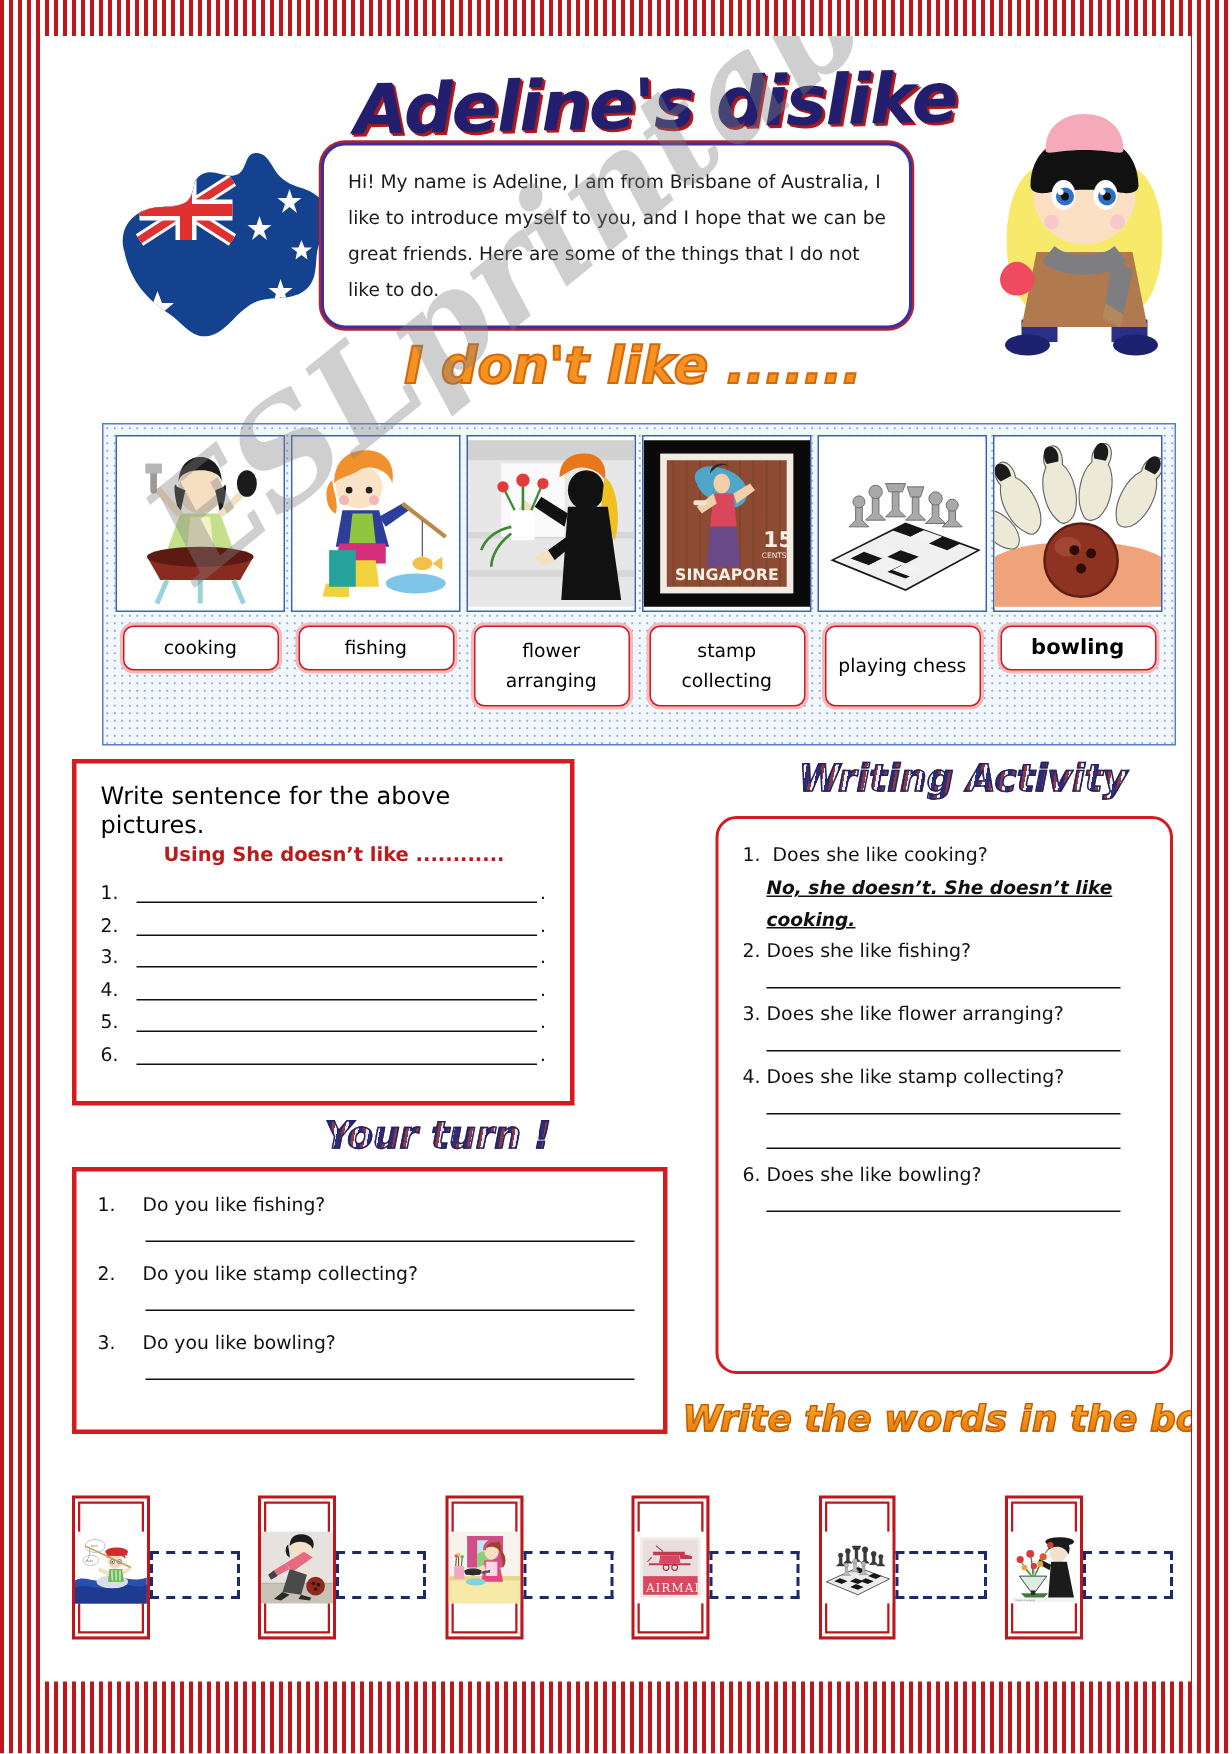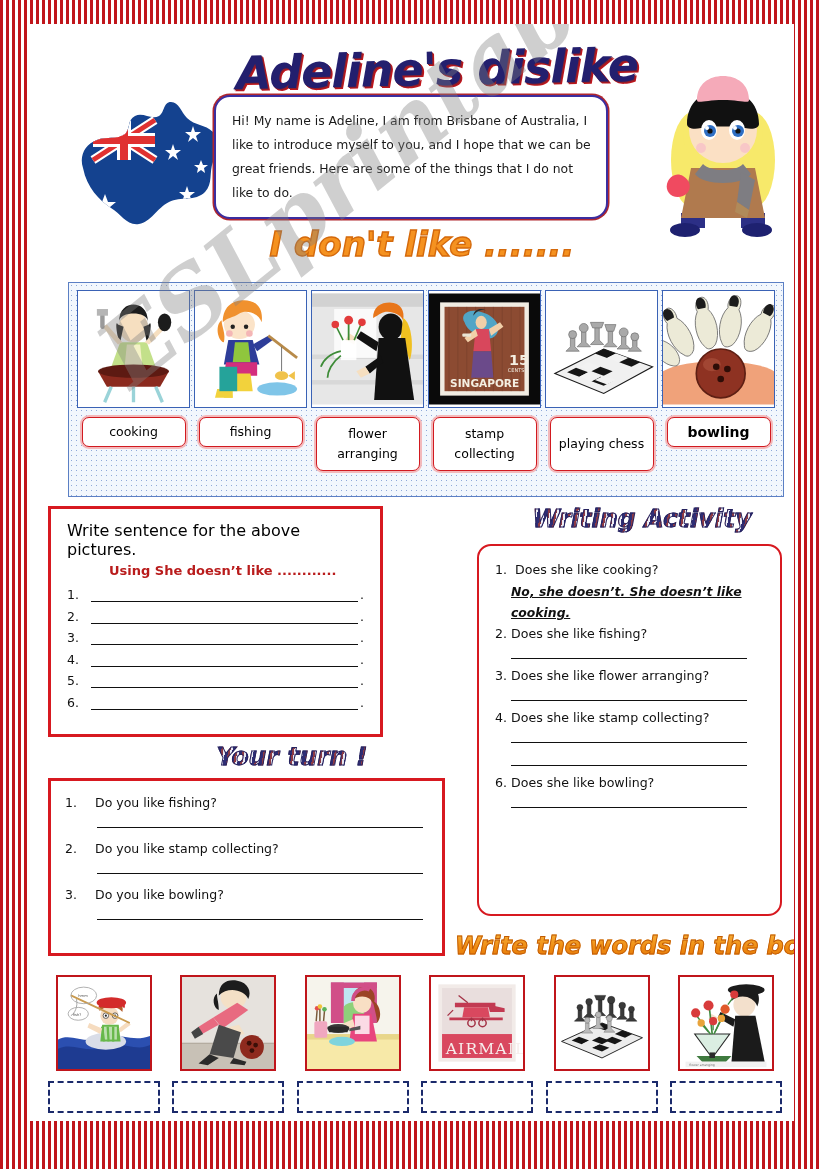--- a/index.html
+++ b/index.html
@@ -181,21 +181,21 @@
     background:linear-gradient(180deg,#f6b33c 0%,#ef8a10 45%,#d96a06 100%);
     -webkit-background-clip:text;background-clip:text;
     -webkit-text-fill-color:transparent;
     -webkit-text-stroke:0.9px #c05a05;
   }
   
   #bottomstrip{
     position:absolute;left:21px;top:951px;width:734px;height:140px;
     display:flex;justify-content:space-between;
   }
-  .bcol{width:112px;display:flex;flex-direction:column;align-items:center;}
+  .bcol{width:112px;display:flex;flex-direction:row;align-items:center;}
   .bframe{
     width:96px;height:96px;
     border:2px solid #c0151b;
     box-shadow:inset 0 0 0 2px #ffffff, inset 0 0 0 3.5px #c0151b;
     background:#fff;box-sizing:border-box;overflow:hidden;
   }
   .bframe svg{width:100%;height:100%;display:block;}
   .dashbox{
     margin-top:10px;width:112px;height:32px;
     border:2.5px dashed #1b2a6b;

